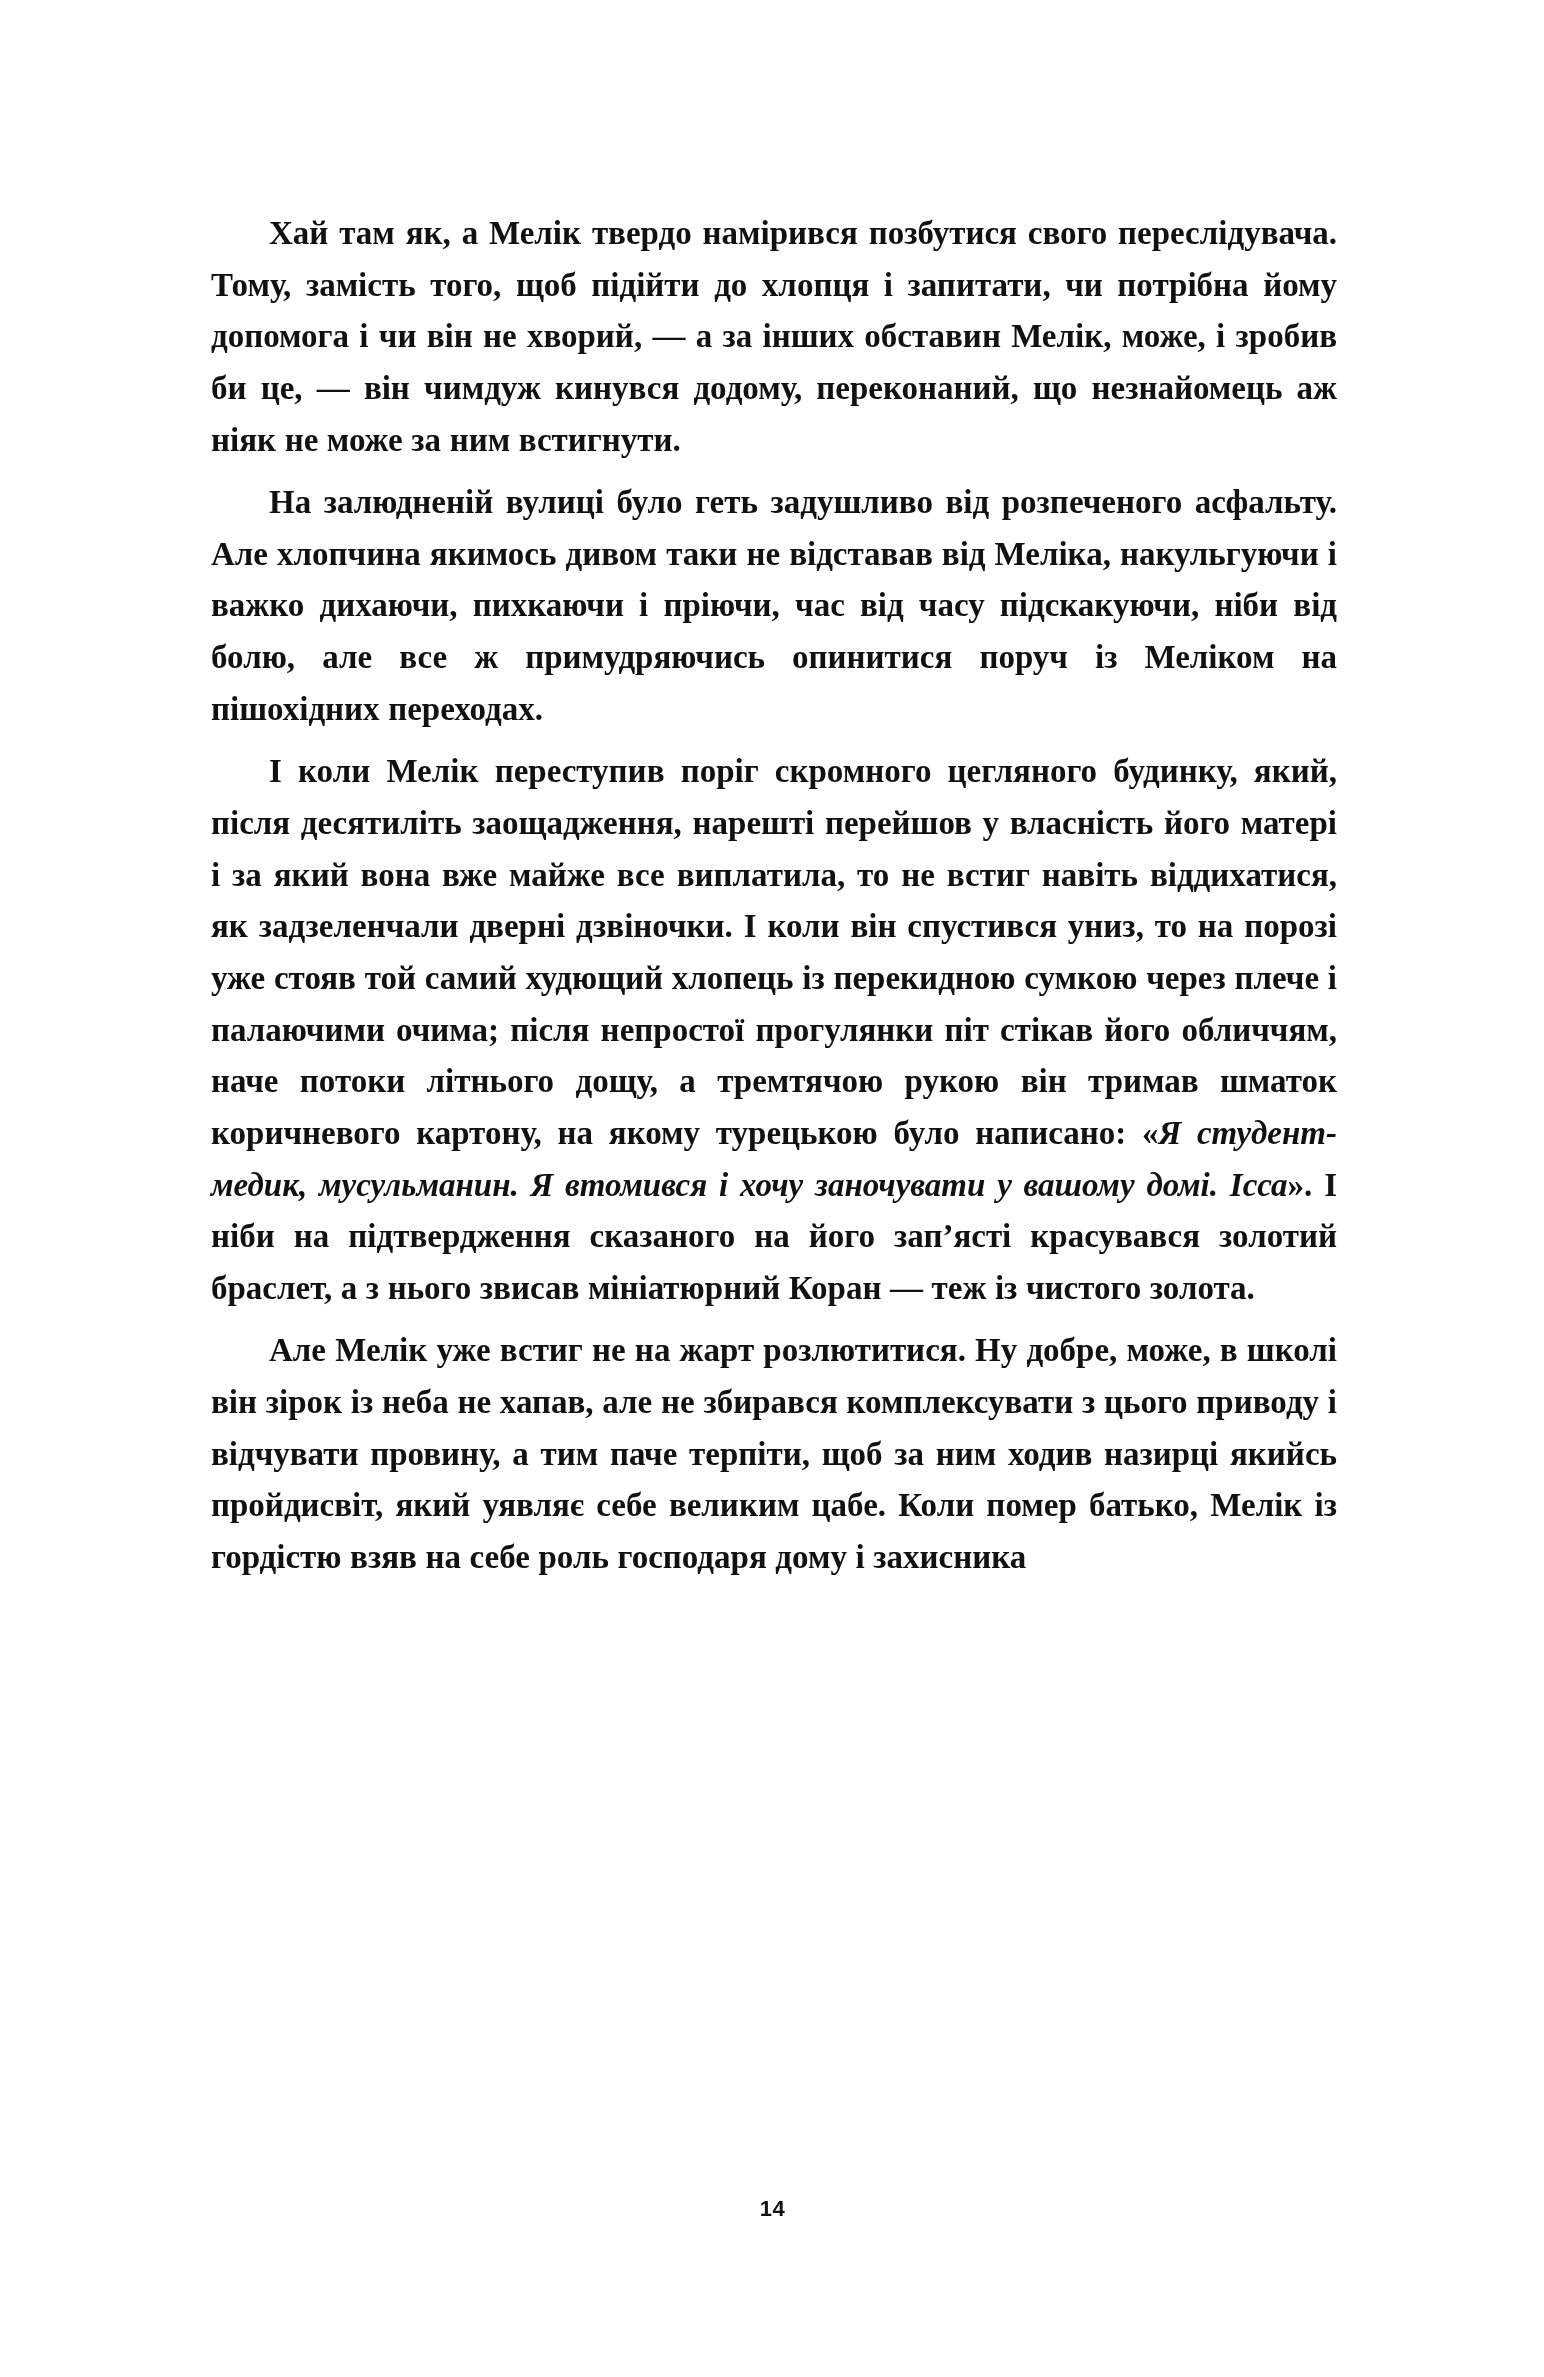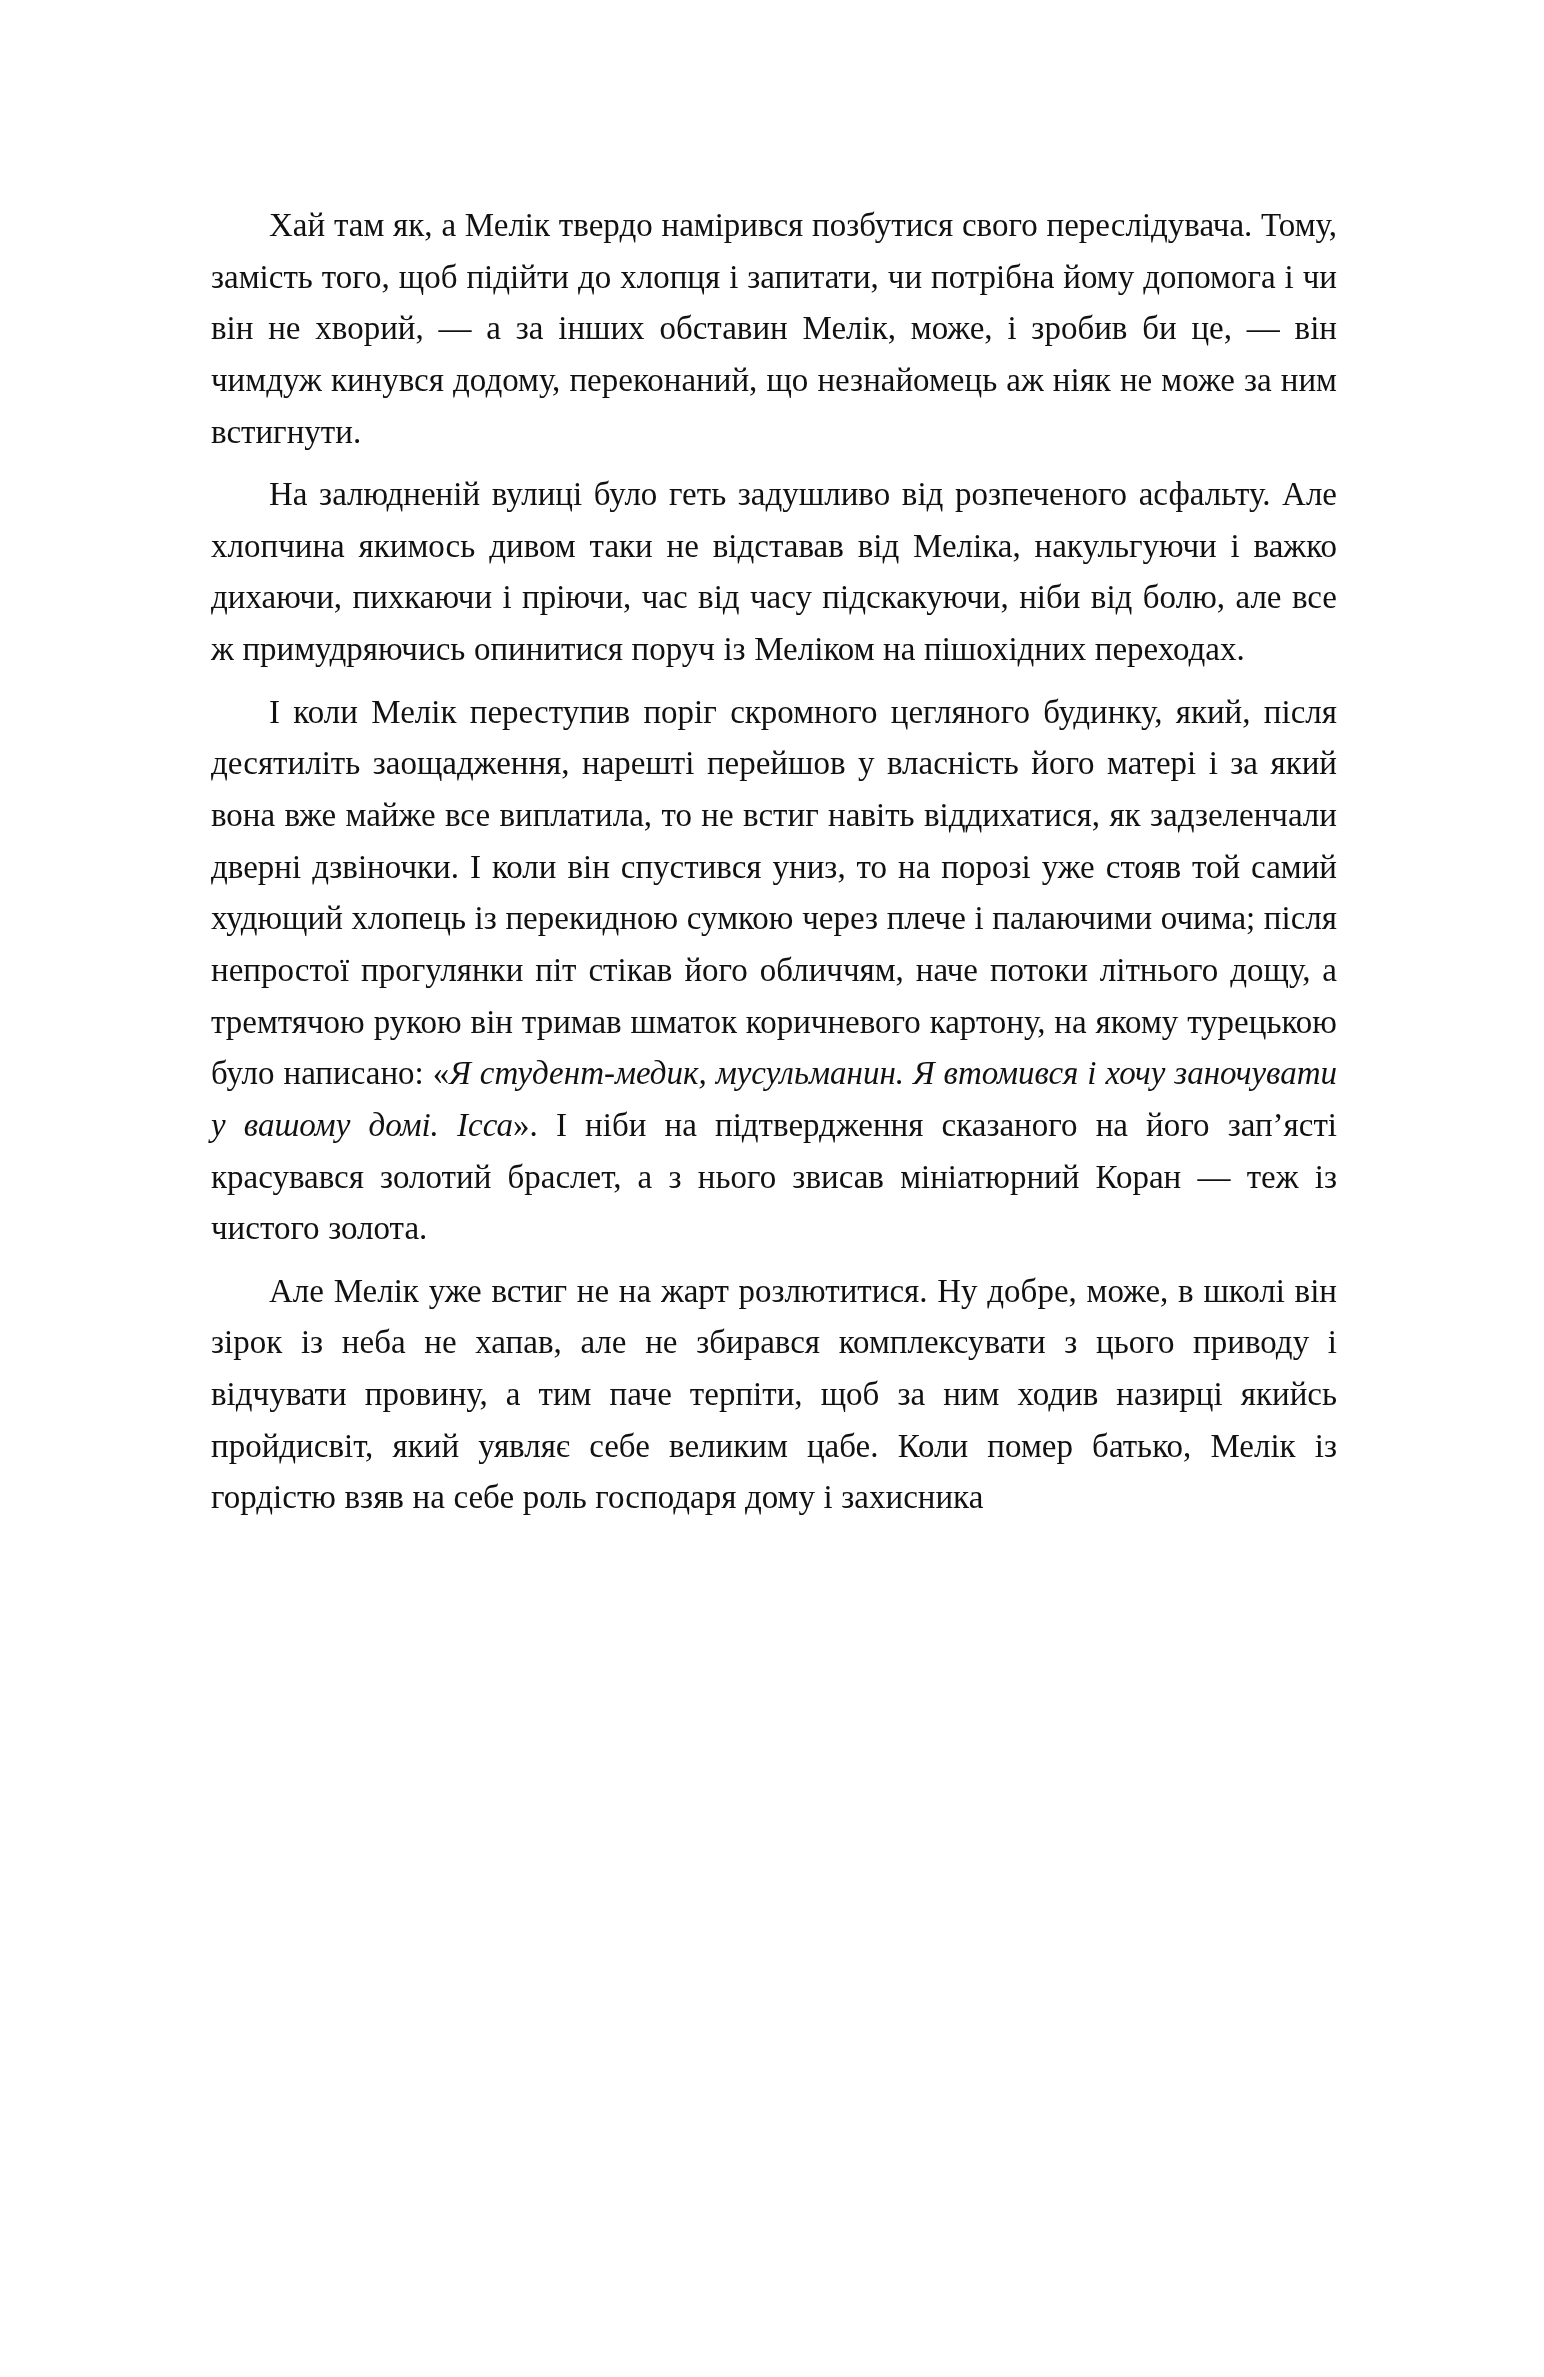--- a/index.html
+++ b/index.html
@@ -19,22 +19,23 @@
     position: absolute;
     left: 0;
     top: 0;
     width: 1545px;
     height: 2377px;
     background: #ffffff;
   }
   .text-column {
     position: absolute;
     left: 211px;
-    top: 200px;
+    top: 208px;
     width: 1126px;
+    font-weight: bold;
   }
   p.para {
     margin: 0;
     font-size: 33px;
     line-height: 1.565;
     text-align: justify;
     text-justify: inter-word;
     text-indent: 58px;
     hyphens: manual;
     word-spacing: 0.01em;
@@ -76,15 +77,16 @@
     <p class="para">
       <span>І коли Мелік переступив поріг скромного цегляного будинку, який, після десятиліть заощадження, нарешті перейшов у власність його матері і за який вона вже майже все виплатила, то не встиг навіть віддихатися, як задзеленчали дверні дзвіночки. І коли він спустився униз, то на порозі уже стояв той самий худющий хлопець із перекидною сумкою через плече і палаючими очима; після непростої прогулянки піт стікав його обличчям, наче потоки літнього дощу, а тремтячою рукою він тримав шматок коричневого картону, на якому турецькою було написано: «</span><span class="quote">Я студент-медик, мусульманин. Я втомився і хочу заночувати у вашому домі. Ісса</span><span>». І ніби на підтвердження сказаного на його зап’ясті красувався золотий браслет, а з нього звисав мініатюрний Коран — теж із чистого золота.</span>
     </p>
 
     <p class="para">
       <span>Але Мелік уже встиг не на жарт розлютитися. Ну добре, може, в школі він зірок із неба не хапав, але не збирався комплексувати з цього приводу і відчувати провину, а тим паче терпіти, щоб за ним ходив назирці якийсь пройдисвіт, який уявляє себе великим цабе. Коли помер батько, Мелік із гордістю взяв на себе роль господаря дому і захисника</span>
     </p>
 
   </div>
 
+  <div class="folio">14</div>
 
 </div>
 
 
 </body></html>

